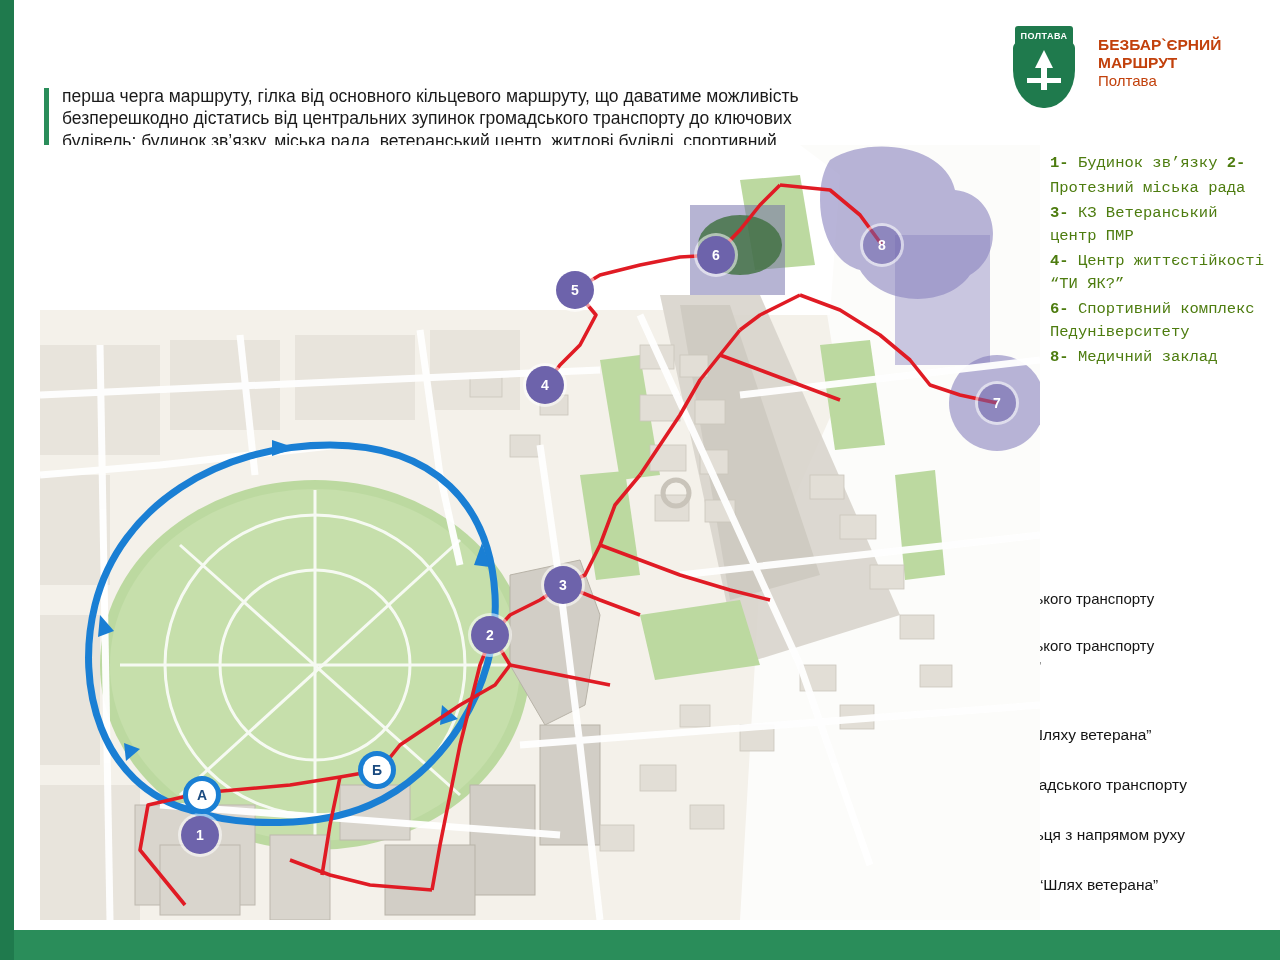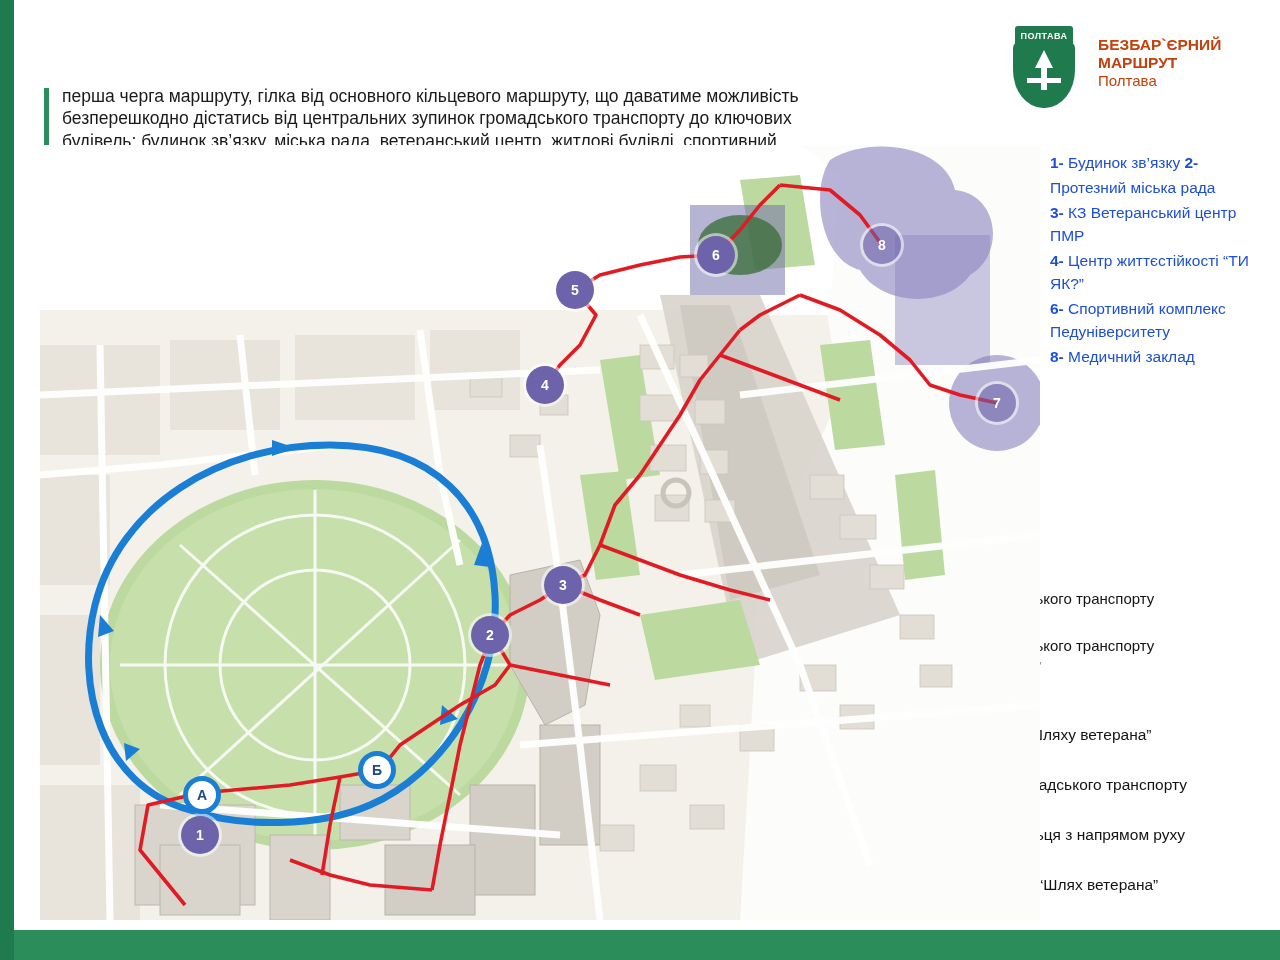--- a/index.html
+++ b/index.html
@@ -126,21 +126,22 @@
     font-size: 15px;
   }
 
   
   .legend-nums {
     position: absolute;
     left: 1050px; top: 152px;
     width: 218px;
     font-size: 15.5px;
     line-height: 1.48;
-    color: #1d4ed8;
+    color: #4d7c0f;
+    font-family: Liberation Mono, monospace;
   }
   .legend-nums p { margin: 0 0 2px 0; }
   .legend-nums b { font-weight: bold; }
 
   .legend-stops {
     position: absolute;
     left: 900px; top: 588px;
     width: 360px;
     font-size: 15px;
     line-height: 1.45;

